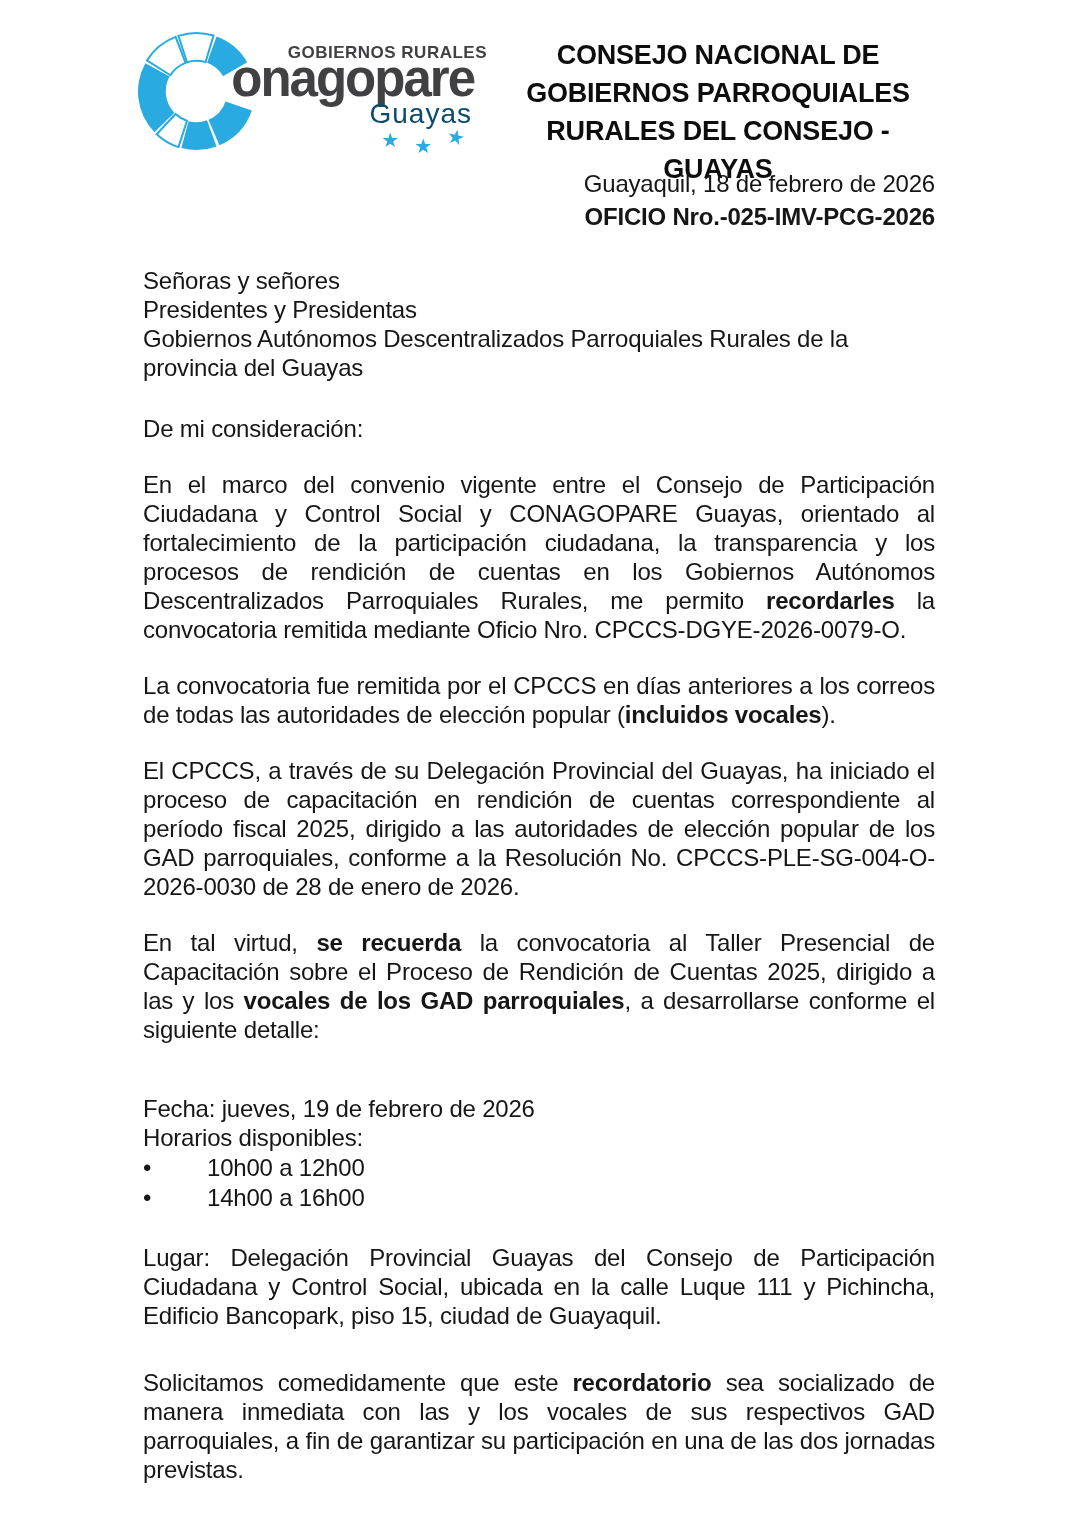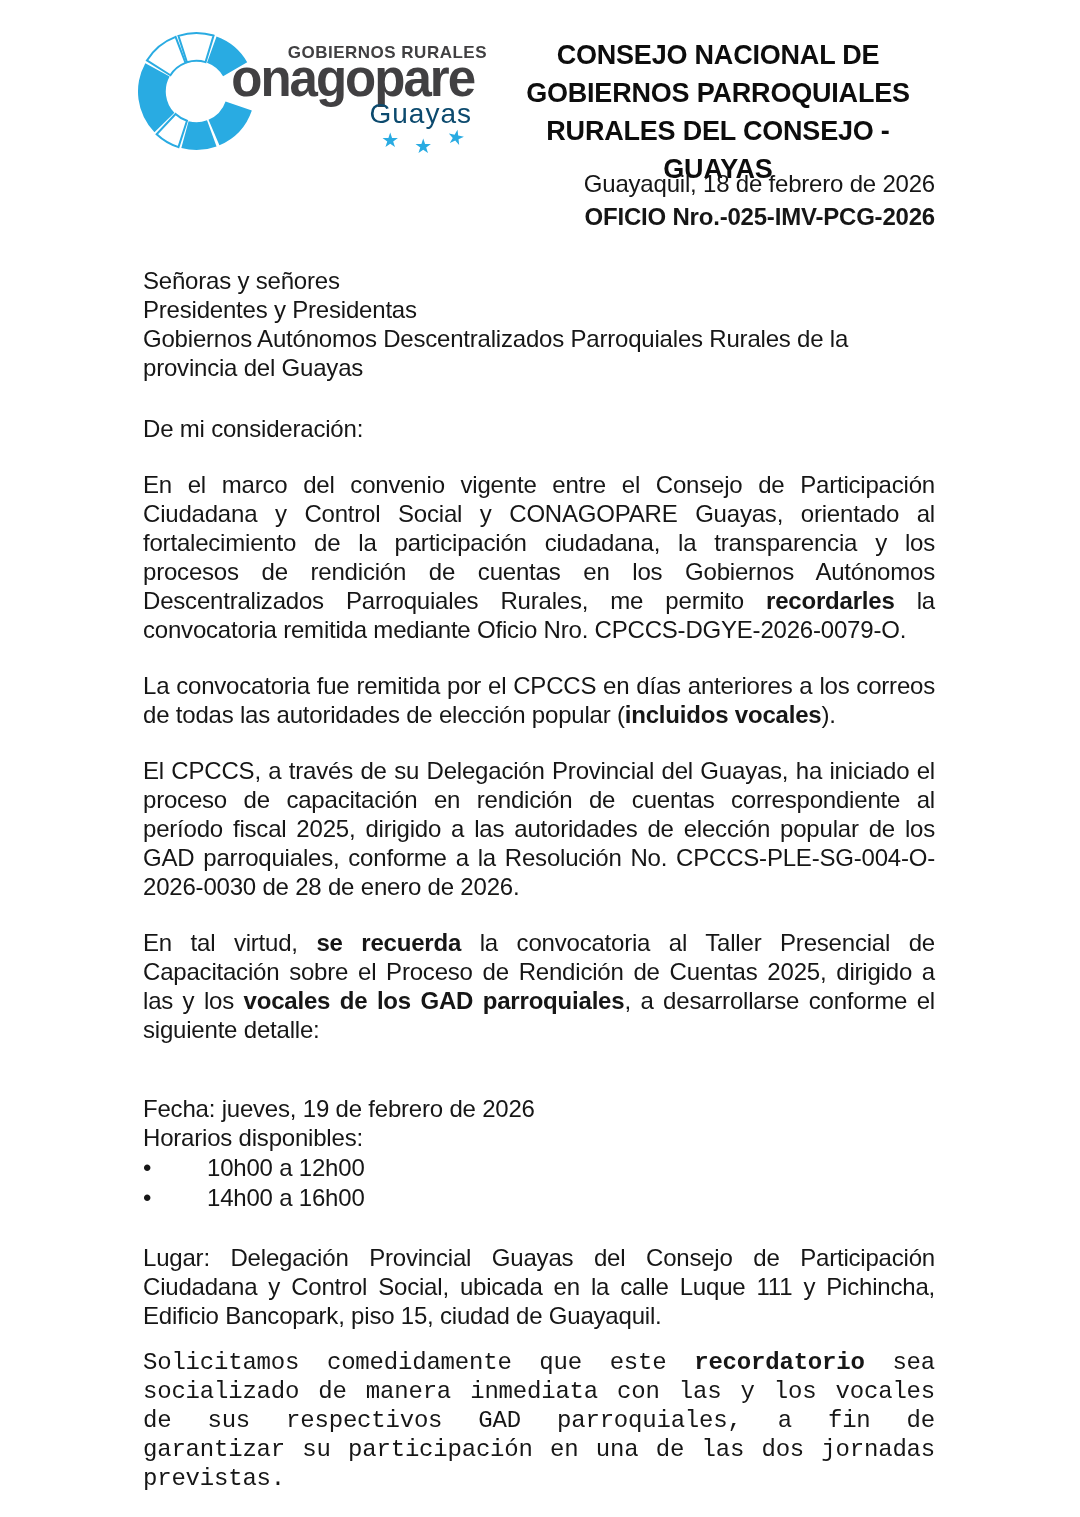--- a/index.html
+++ b/index.html
@@ -43,21 +43,21 @@
   
   .body-text{font-size:24px;line-height:29px;letter-spacing:-0.2px;}
   .recipient{margin-top:33px;}
   .salutation{margin-top:32px;}
   .para{margin-top:27px;text-align:justify;}
   .b{font-weight:bold;}
   .schedule{margin-top:50px;}
   .bullet-row{display:flex;margin-top:1px;}
   .bullet-glyph{width:64px;flex:0 0 auto;}
   .para-lugar{margin-top:31px;text-align:justify;}
-  .para-solicitud{margin-top:18px;text-align:justify;font-family:Liberation Mono, monospace;}
+  .para-solicitud{margin-top:38px;text-align:justify;}
   
   .footer{margin-top:42px;text-align:center;letter-spacing:-0.2px;}
   .footer-line1{font-size:20px;font-weight:bold;line-height:24px;color:#0d0d0d;letter-spacing:-0.3px;}
 </style>
 </head>
 <body>
 
 <div class="page">
 
   <div class="letterhead">

